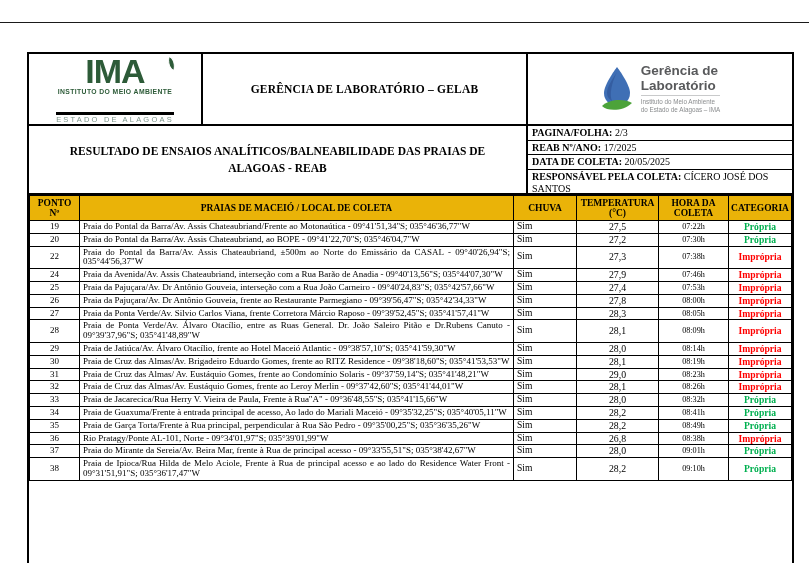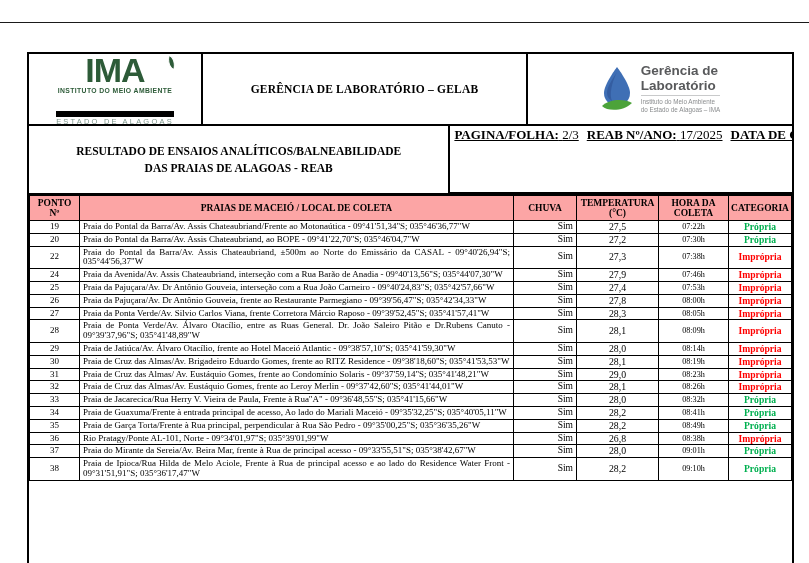--- a/index.html
+++ b/index.html
@@ -11,48 +11,48 @@
          border:2px solid #000; display:flex; flex-direction:column; background:#fff; overflow:hidden; }
 
   
   .band-top { display:flex; height:72px; border-bottom:2px solid #000; flex:0 0 auto; }
   .cell-logo-left { width:174px; border-right:2px solid #000; display:flex; align-items:center; justify-content:center; }
   .ima-logo { text-align:center; font-family:"Liberation Sans", sans-serif; line-height:1; position:relative; }
   .ima-acronym { font-size:34px; font-weight:bold; color:#2d5b38; letter-spacing:-1px; position:relative; display:inline-block;}
   .ima-leaf { position:absolute; right:-2px; top:3px; width:9px; height:13px; background:#2d5b38;
               border:1.5px solid #fff; border-radius:0 100% 0 100%; transform:rotate(14deg); }
   .ima-line1 { font-size:6.8px; font-weight:bold; color:#2d5b38; letter-spacing:0.4px; margin-top:1px; }
-  .ima-line2 { font-size:7.5px; color:#7c958a; letter-spacing:2.2px; border-top:6px solid #000000; margin-top:16px; padding-top:1px;}
+  .ima-line2 { font-size:7.5px; color:#7c958a; letter-spacing:2.2px; border-top:3px solid #000000; margin-top:16px; padding-top:1px;}
 
   .cell-gelab { width:325px; border-right:2px solid #000; display:flex; align-items:center; justify-content:center;
                 font-weight:bold; font-size:11.5px; letter-spacing:0.2px; text-align:center; }
   .cell-logo-right { flex:1; display:flex; align-items:center; justify-content:center; gap:7px;border-radius:22px; }
   .gl-text { font-family:"Liberation Sans", sans-serif; }
   .gl-title { font-size:13.5px; font-weight:bold; color:#58595b; line-height:1.05; }
   .gl-sub { font-size:6.3px; color:#8a8c8e; line-height:1.25; border-top:1px solid #c9cacb; margin-top:2px; padding-top:2px; }
 
   
   .band-title { display:flex; border-bottom:2px solid #000; flex:0 0 auto; height:69px; }
   .cell-title { width:499px; border-right:2px solid #000; display:flex; align-items:center; justify-content:center;
                 text-align:center; font-weight:bold; font-size:11.5px; padding:0 40px; line-height:1.45; }
-  .cell-info { flex:1; display:flex; flex-direction:row; font-size:13px;text-decoration:underline; }
+  .cell-info { flex:1; display:flex; flex-direction:column; font-size:10px; }
   .info-row { border-bottom:1px solid #000; padding:1px 4px 0 4px; flex:0 0 auto; line-height:1.25; }
   .info-row:last-child { border-bottom:none; flex:1; }
   .info-label { font-weight:bold; }
 
   
   table { border-collapse:collapse; width:100%; table-layout:fixed; }
   col.c-ponto { width:50px; } col.c-local { width:434px; } col.c-chuva { width:63px; }
   col.c-temp  { width:82px; } col.c-hora  { width:70px; }
-  th { background:#fca5a5; border:1px solid #000; font-size:9.5px; line-height:10px; padding:2px 1px;
+  th { background:#eab308; border:1px solid #000; font-size:9.5px; line-height:10px; padding:2px 1px;
        text-align:center; vertical-align:middle; }
   td { border:1px solid #000; font-size:9px; line-height:9.8px; padding:1px 3px; vertical-align:middle; }
   td.ponto { text-align:center; }
   td.local { text-align:justify; }
-  td.chuva { text-align:right; font-size:9.5px; }
+  td.chuva { text-align:left; font-size:9.5px; }
   td.temp  { text-align:center; font-size:9.8px;margin-left:8px; }
   td.hora  { text-align:center; font-size:8.2px; }
   td.categ { text-align:center; font-weight:bold; font-size:9.6px; }
   td.categ.propria { color:#00B050; }
   td.categ.impropria { color:#FF0000; }
 
   svg { display:block; }
 </style>
 </head>
 <body>

